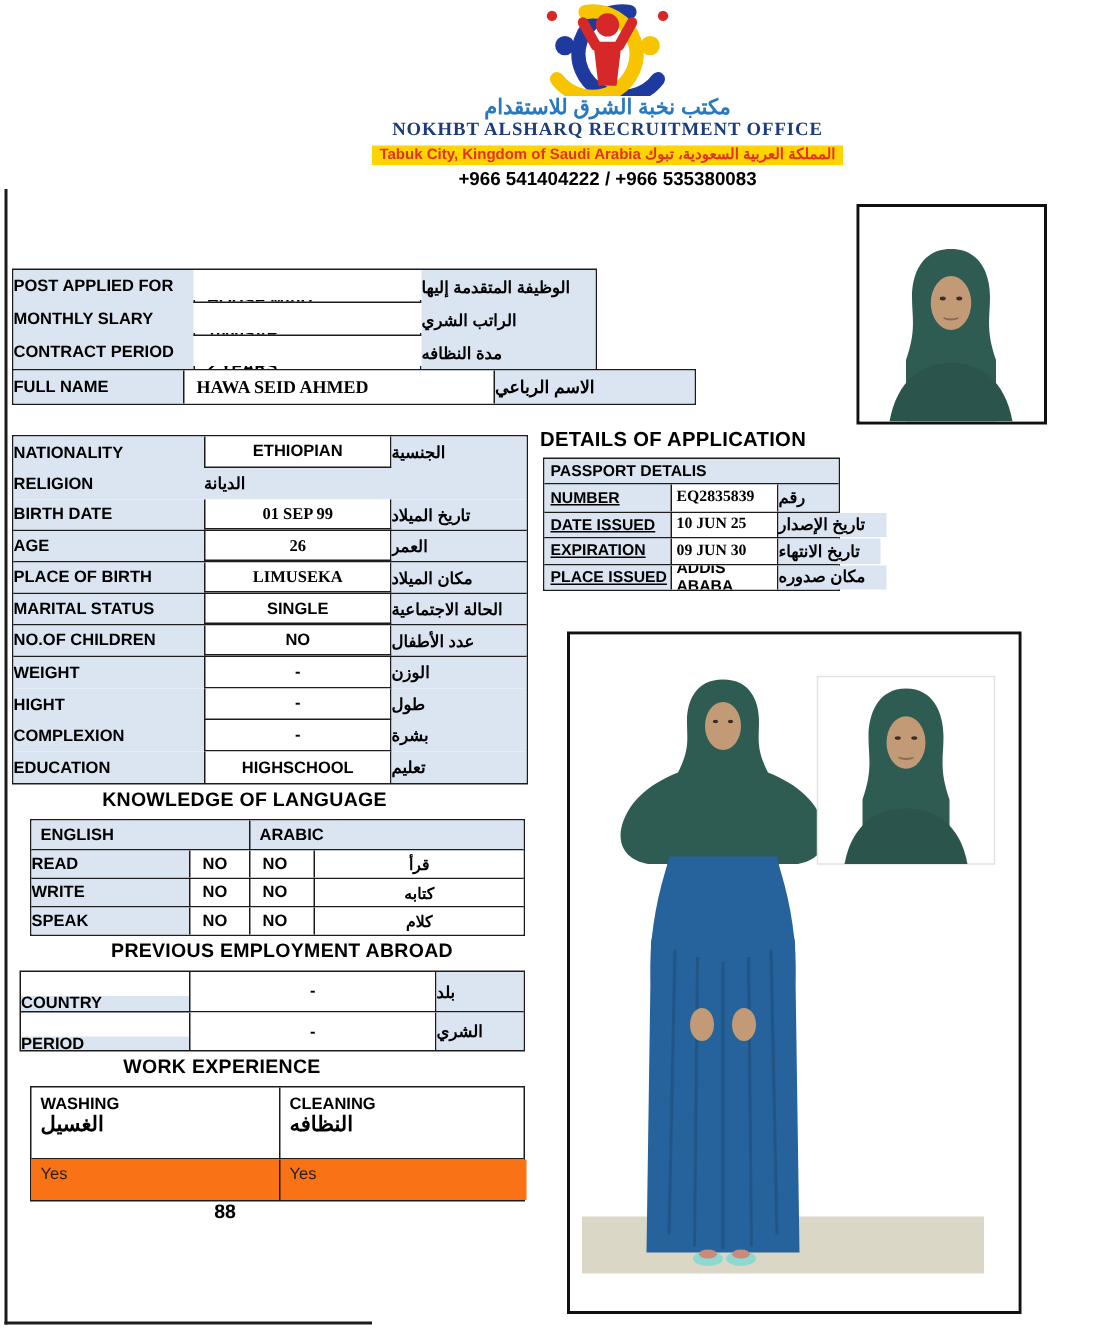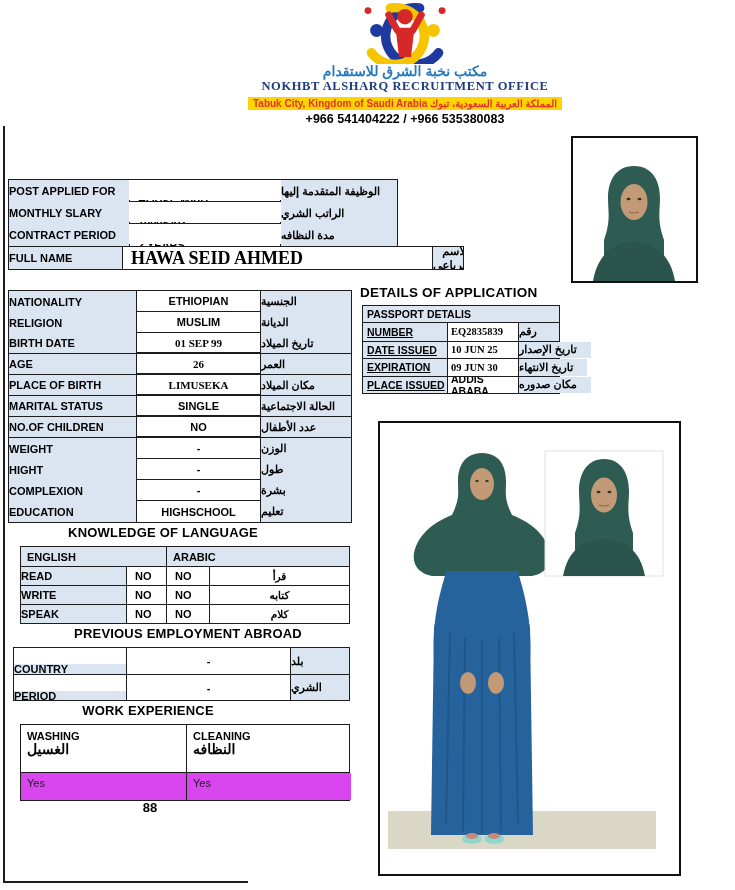--- a/index.html
+++ b/index.html
@@ -33,21 +33,21 @@
   #app-table{left:8px;top:179px;width:390px;}
   #app-table .row{height:22px;}
   #app-table .lab{width:120px;}
   #app-table .val{width:152px;justify-content:flex-start;padding-left:8px;margin-top:20px;}
   #app-table .row:not(:last-child) .val{border-bottom:1px solid #1c1c1c;}
 
   
   #fullname-row{left:8px;top:246px;width:456px;height:24px;}
   #fullname-row .row{height:100%;}
   #fullname-row .lab{width:113px;}
-  #fullname-row .val{width:311px;justify-content:flex-start;padding-left:8px;font-size:18px;}
+  #fullname-row .val{width:208px;justify-content:flex-start;padding-left:8px;font-size:12px;}
   #fullname-row .ar{font-size:11.5px;}
 
   
   #personal-table{left:8px;top:290px;width:344px;}
   #personal-table .row{height:21px;}
   #personal-table .lab{width:127px;}
   #personal-table .val{width:125px;}
   #personal-table .row:not(:last-child) .val{border-bottom:1px solid #1c1c1c;}
   #personal-table .row:nth-child(n+3):nth-child(-n+7){border-bottom:1px solid #1c1c1c;}
 
@@ -84,21 +84,21 @@
   
   #experience-heading{left:8px;top:703px;width:280px;text-align:center;}
   #work-table{left:20px;top:724px;width:330px;}
   #work-table .wrow{display:flex;}
   #work-table .wcell{width:165px;padding:4px 6px;flex:0 0 auto;}
   #work-table .wcell + .wcell{border-left:1px solid #1c1c1c;}
   #work-table .whead{height:47px;}
   #work-table .whead .wcell .en{font-size:11px;font-weight:bold;line-height:14px;}
   #work-table .whead .wcell .arw{font-size:14px;font-weight:bold;direction:rtl;text-align:left;line-height:13px;}
   #work-table .wbody{height:28px;border-top:1px solid #1c1c1c;}
-  #work-table .wbody .wcell{background:#d946ef;font-size:11px;font-weight:normal;color:#222;}
+  #work-table .wbody .wcell{background:#f97316;font-size:11px;font-weight:normal;color:#222;}
   #footer-number{left:130px;top:800px;width:40px;text-align:center;font-size:13px;font-weight:bold;}
 
   
   .photo-frame{border:2px solid #101010;background:#fff;}
   #portrait-frame{left:571px;top:136px;width:127px;height:147px;}
   #body-frame{left:378px;top:421px;width:303px;height:455px;}
 </style>
 </head>
 <body>
 
@@ -165,21 +165,20 @@
   </div>
 
   <div id="personal-table" class="abs tbl">
       <div class="row">
         <div class="cell lab">NATIONALITY</div>
         <div class="cell val">ETHIOPIAN</div>
         <div class="cell ar">الجنسية</div>
       </div>
       <div class="row">
         <div class="cell lab">RELIGION</div>
-        <div class="cell val">MUSLIM</div>
         <div class="cell ar">الديانة</div>
       </div>
       <div class="row">
         <div class="cell lab">BIRTH DATE</div>
         <div class="cell val serif">01 SEP 99</div>
         <div class="cell ar">تاريخ الميلاد</div>
       </div>
       <div class="row">
         <div class="cell lab">AGE</div>
         <div class="cell val serif">26</div>

